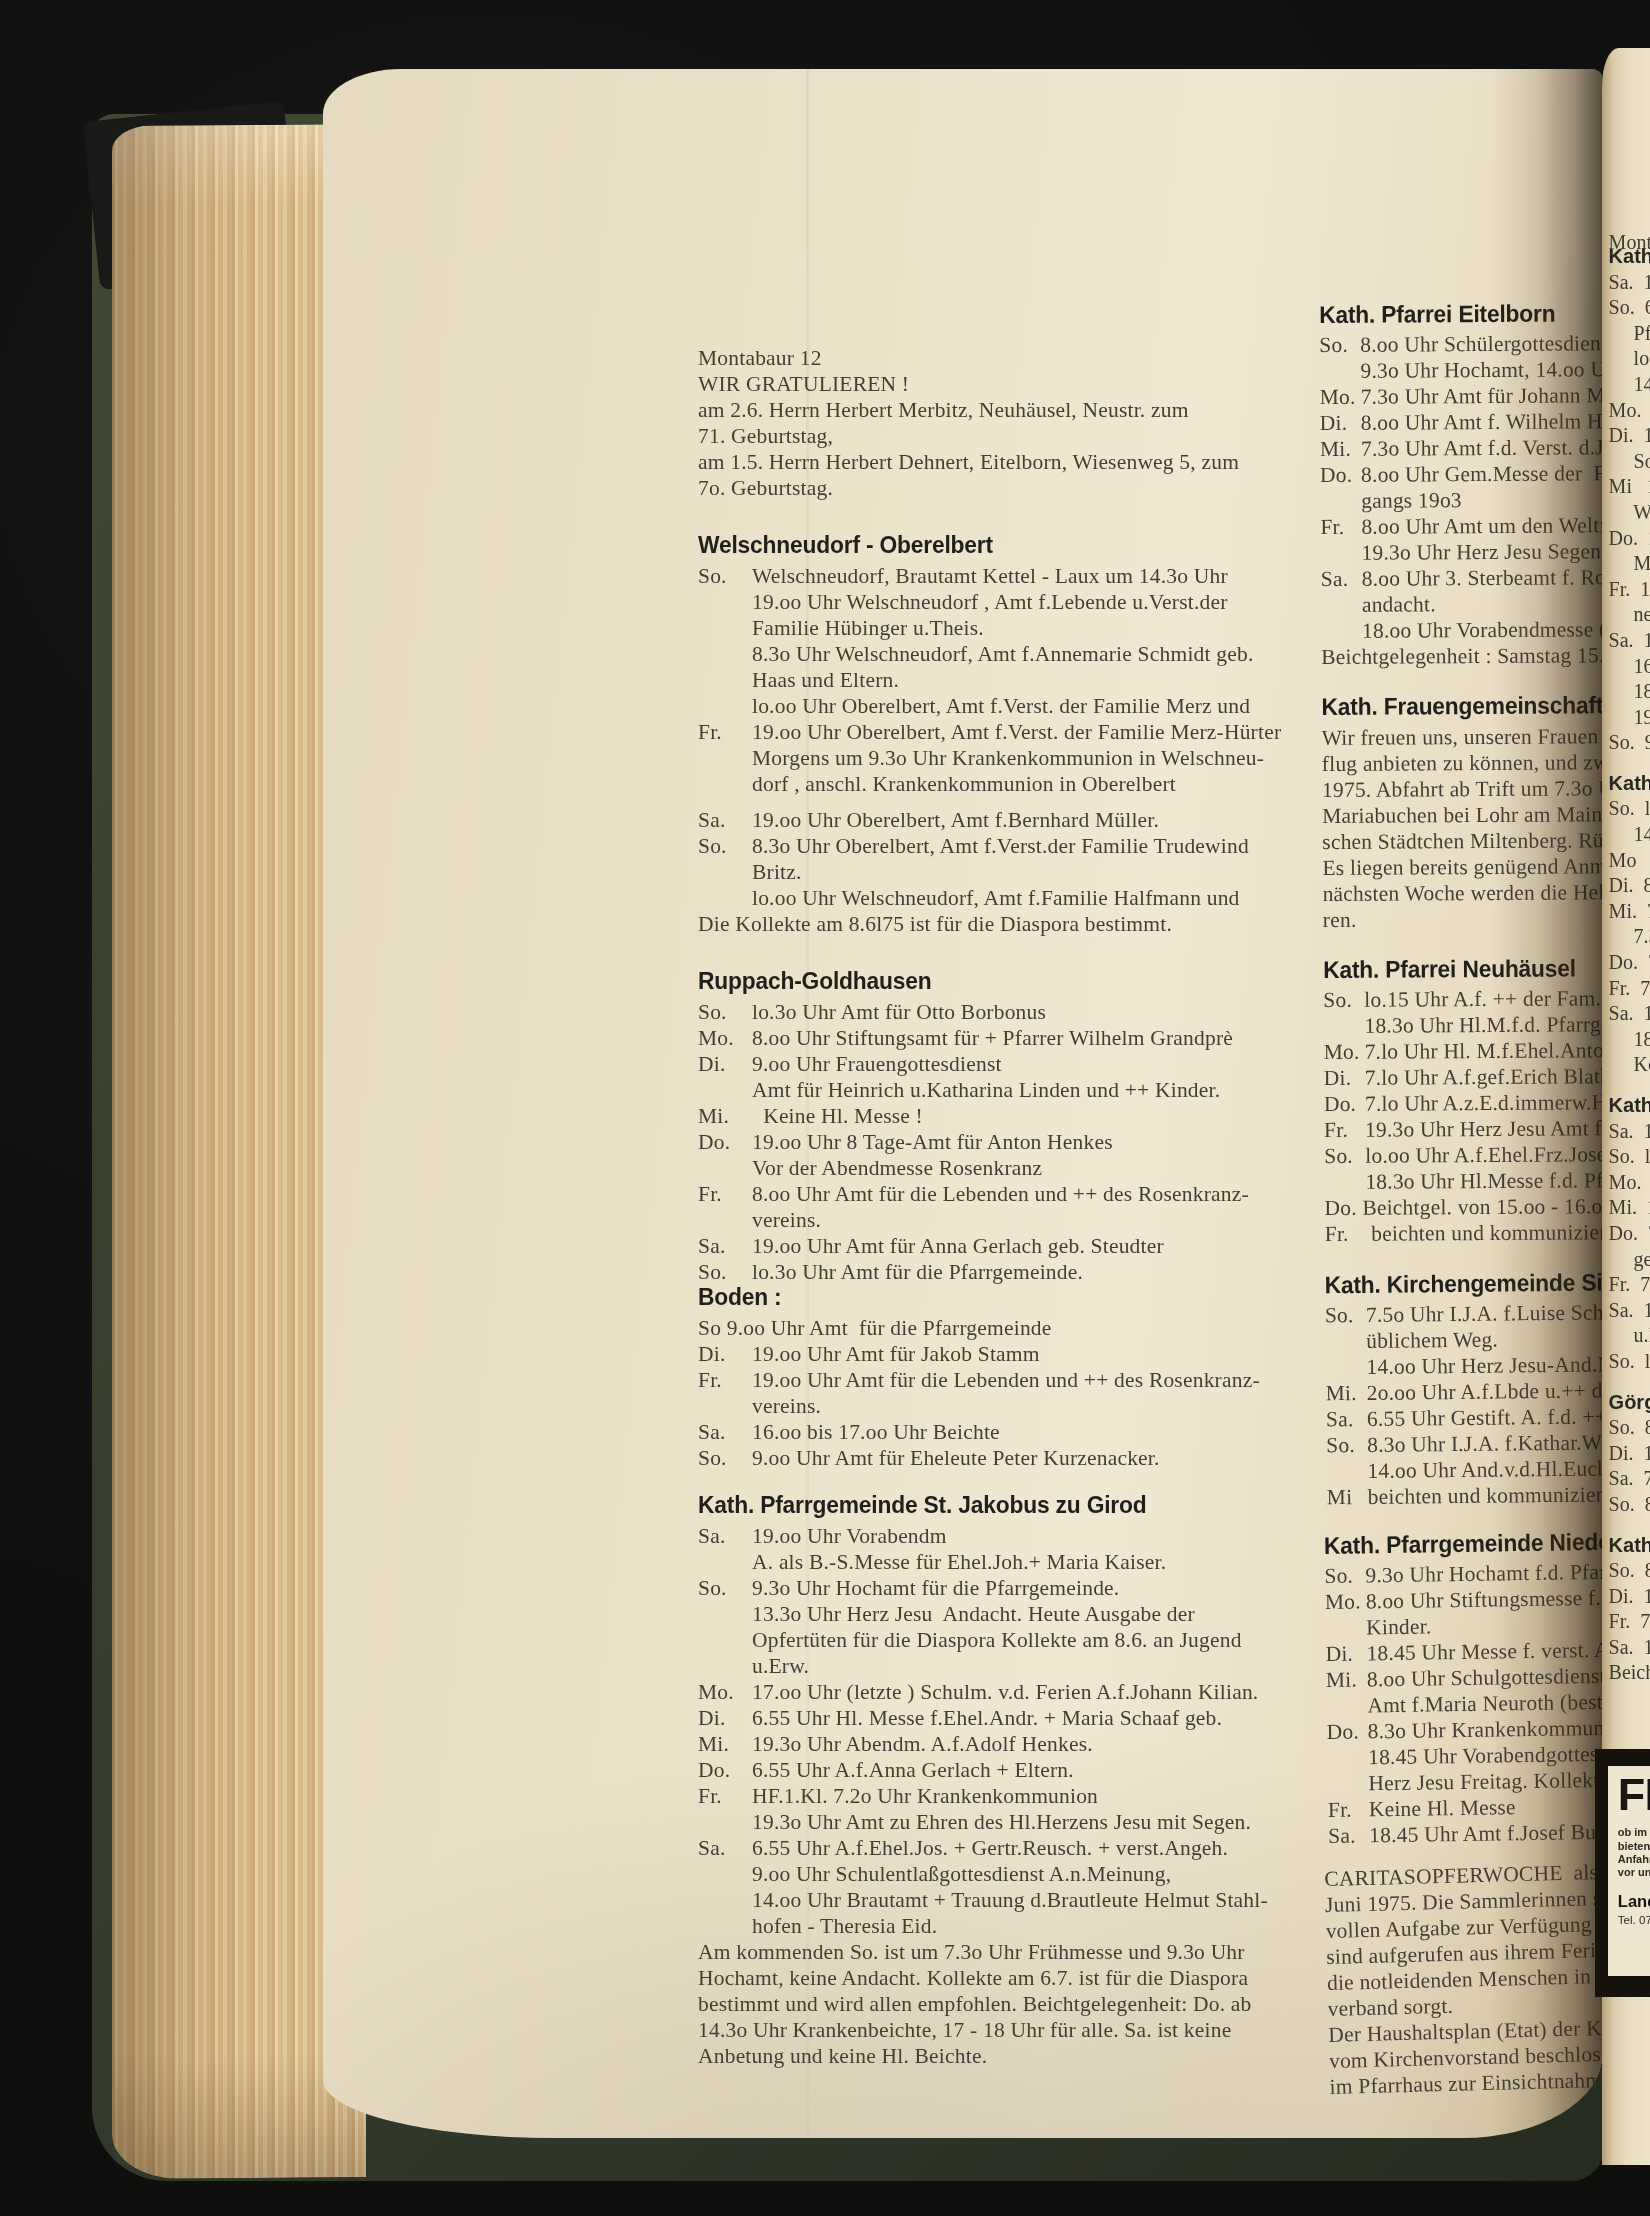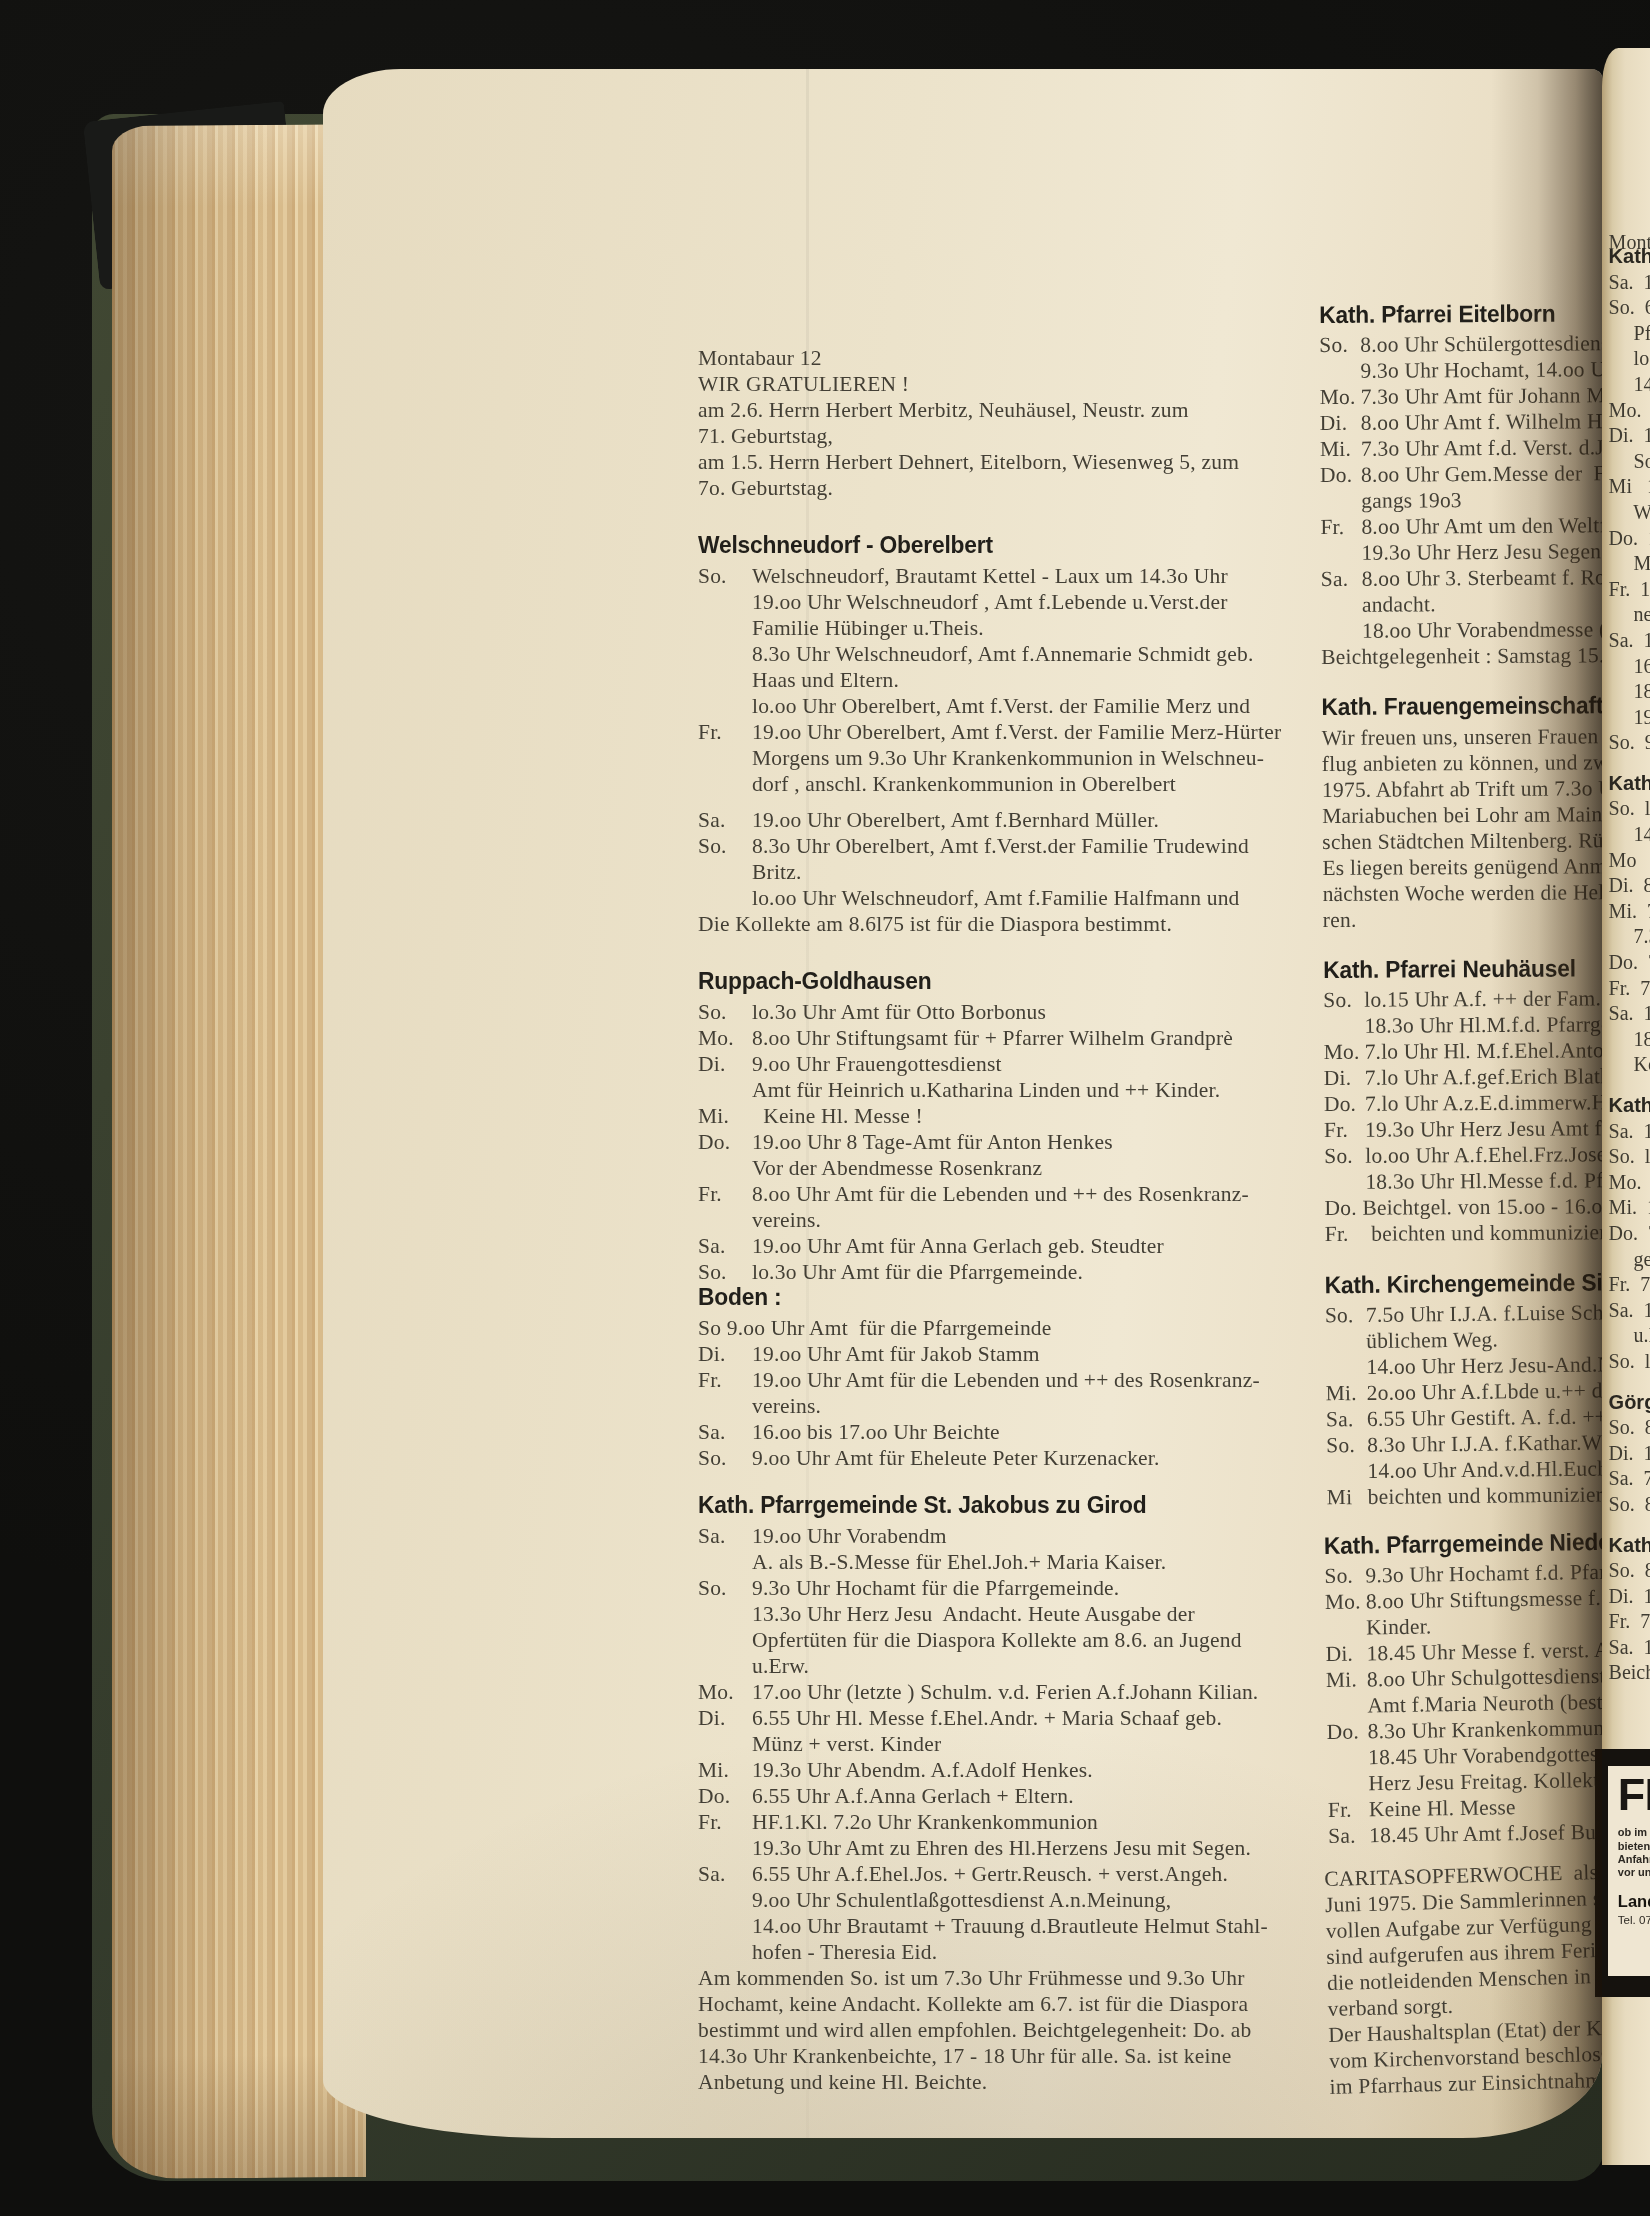--- a/index.html
+++ b/index.html
@@ -150,21 +150,20 @@
       <div class="section">
         <h3>Kath. Pfarrgemeinde St. Jakobus zu Girod</h3>
         <div class="row"><span class="day">Sa.</span><span class="txt">19.oo Uhr Vorabendm</span></div>
         <div class="row"><span class="day"></span><span class="txt">A. als B.-S.Messe für Ehel.Joh.+ Maria Kaiser.</span></div>
         <div class="row"><span class="day">So.</span><span class="txt">9.3o Uhr Hochamt für die Pfarrgemeinde.</span></div>
         <div class="row"><span class="day"></span><span class="txt">13.3o Uhr Herz Jesu  Andacht. Heute Ausgabe der</span></div>
         <div class="row"><span class="day"></span><span class="txt">Opfertüten für die Diaspora Kollekte am 8.6. an Jugend</span></div>
         <div class="row"><span class="day"></span><span class="txt">u.Erw.</span></div>
         <div class="row"><span class="day">Mo.</span><span class="txt">17.oo Uhr (letzte ) Schulm. v.d. Ferien A.f.Johann Kilian.</span></div>
         <div class="row"><span class="day">Di.</span><span class="txt">6.55 Uhr Hl. Messe f.Ehel.Andr. + Maria Schaaf geb.</span></div>
-        <div class="row"><span class="day"></span><span class="txt">Münz + verst. Kinder</span></div>
         <div class="row"><span class="day">Mi.</span><span class="txt">19.3o Uhr Abendm. A.f.Adolf Henkes.</span></div>
         <div class="row"><span class="day">Do.</span><span class="txt">6.55 Uhr A.f.Anna Gerlach + Eltern.</span></div>
         <div class="row"><span class="day">Fr.</span><span class="txt">HF.1.Kl. 7.2o Uhr Krankenkommunion</span></div>
         <div class="row"><span class="day"></span><span class="txt">19.3o Uhr Amt zu Ehren des Hl.Herzens Jesu mit Segen.</span></div>
         <div class="row"><span class="day">Sa.</span><span class="txt">6.55 Uhr A.f.Ehel.Jos. + Gertr.Reusch. + verst.Angeh.</span></div>
         <div class="row"><span class="day"></span><span class="txt">9.oo Uhr Schulentlaßgottesdienst A.n.Meinung,</span></div>
         <div class="row"><span class="day"></span><span class="txt">14.oo Uhr Brautamt + Trauung d.Brautleute Helmut Stahl-</span></div>
         <div class="row"><span class="day"></span><span class="txt">hofen - Theresia Eid.</span></div>
         <div class="row flush"><span class="txt">Am kommenden So. ist um 7.3o Uhr Frühmesse und 9.3o Uhr</span></div>
         <div class="row flush"><span class="txt">Hochamt, keine Andacht. Kollekte am 6.7. ist für die Diaspora</span></div>

